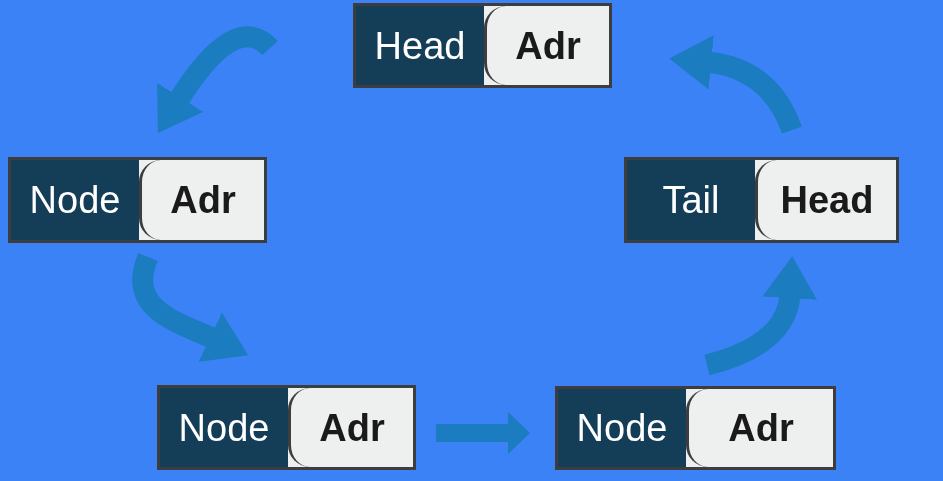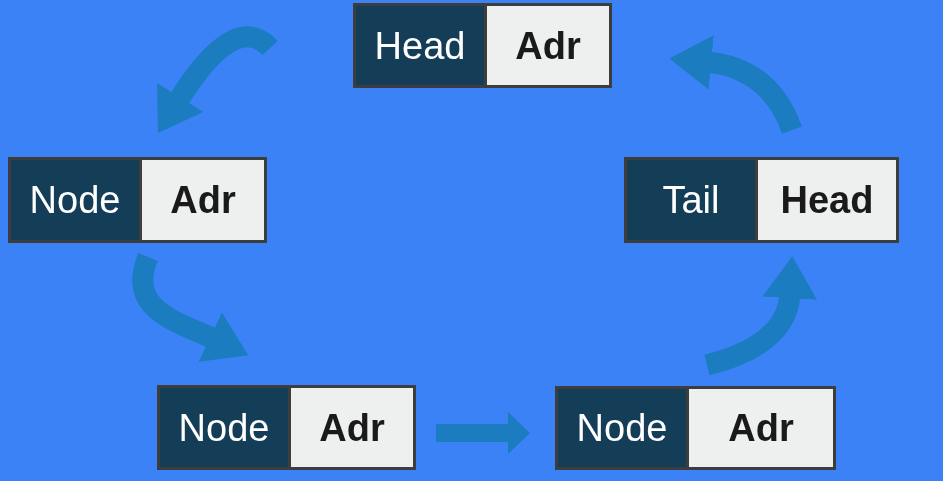--- a/index.html
+++ b/index.html
@@ -55,20 +55,21 @@
     background: #143d57;
     color: #ffffff;
     font-weight: 400;
   }
   .cell.light {
     flex: 1;
     background: #eef0f0;
     color: #1a1a1a;
     font-weight: 700;
     border-left: 3px solid #3d3d3d;
+    border-radius: 22px;
   }
   
   .box-head        { left: 353px; top: 3px;   width: 259px; height: 85px; }
   .box-node-left   { left: 8px;   top: 157px; width: 259px; height: 86px; }
   .box-tail        { left: 624px; top: 157px; width: 275px; height: 86px; }
   .box-node-bl     { left: 157px; top: 385px; width: 259px; height: 85px; }
   .box-node-br     { left: 555px; top: 386px; width: 281px; height: 84px; }
 </style>
 </head>
 <body>

